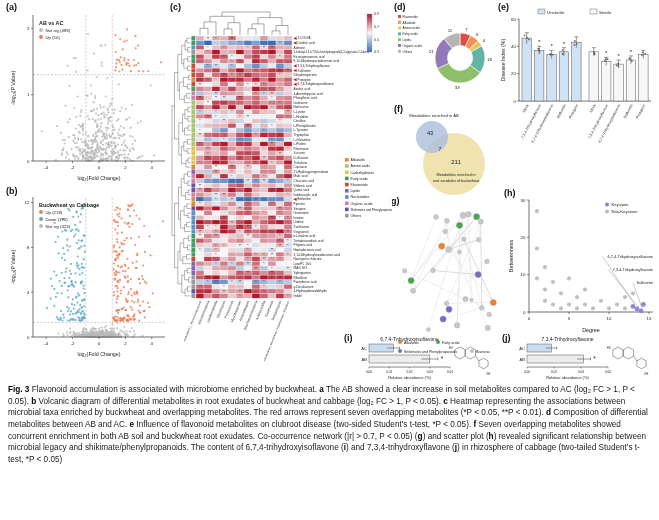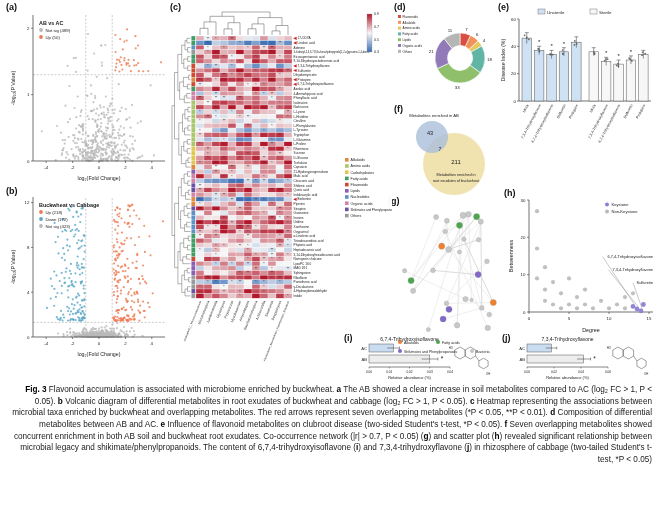--- a/index.html
+++ b/index.html
@@ -2,21 +2,21 @@
 <html><head>
 <meta charset="utf-8">
 <style>
   html,body{margin:0;padding:0;background:#ffffff;}
   .page{position:relative;width:659px;height:520px;background:#ffffff;overflow:hidden;
         font-family:"Liberation Sans",sans-serif;}
   .plab{position:absolute;font-weight:bold;font-size:9px;color:#111;}
   svg.chart{position:absolute;overflow:hidden;}
   svg text{font-family:"Liberation Sans",sans-serif;fill:#222;}
   .caption{position:absolute;left:8px;top:384px;width:644px;font-size:8.2px;
-           line-height:1.42;color:#1a1a1a;text-align:right;}
+           line-height:1.42;color:#1a1a1a;text-align:left;}
   .caption b{color:#000;}
 </style>
 </head>
 <body>
 
 <div class="page">
   <div class="plab" style="left:6px;top:2px">(a)</div>
   <div class="plab" style="left:6px;top:186px">(b)</div>
   <div class="plab" style="left:170px;top:2px">(c)</div>
   <div class="plab" style="left:394px;top:2px">(d)</div>

